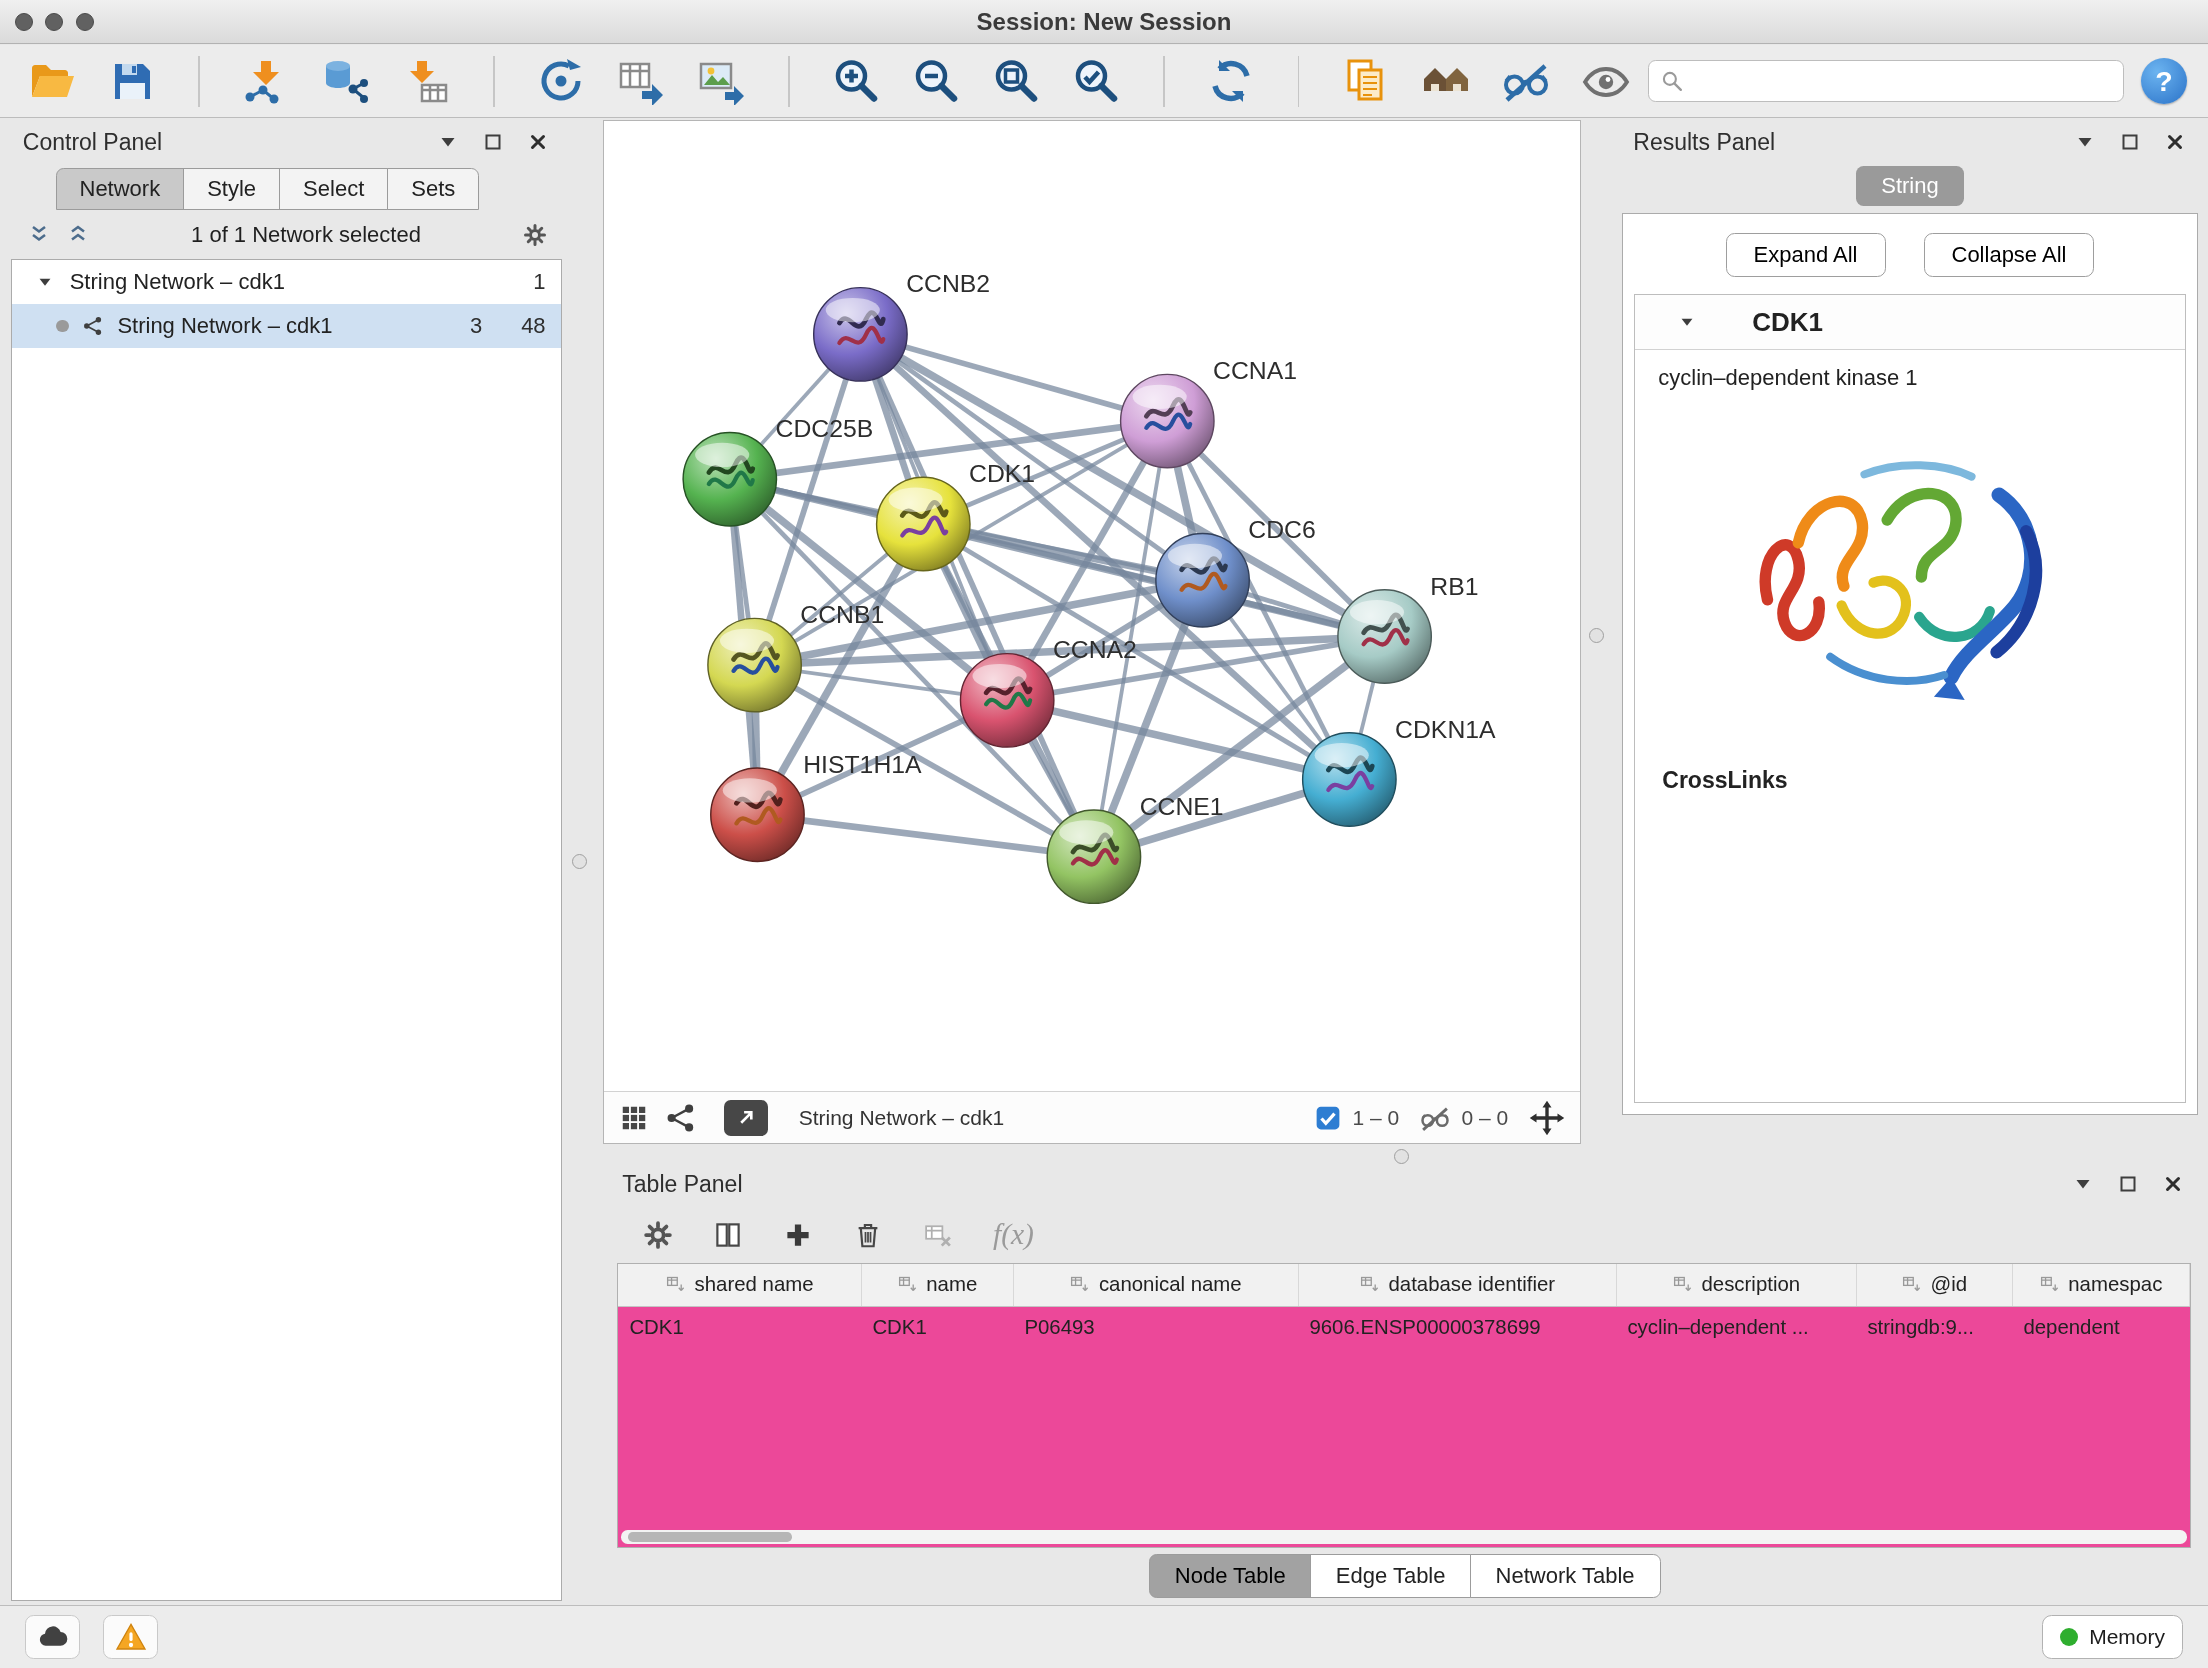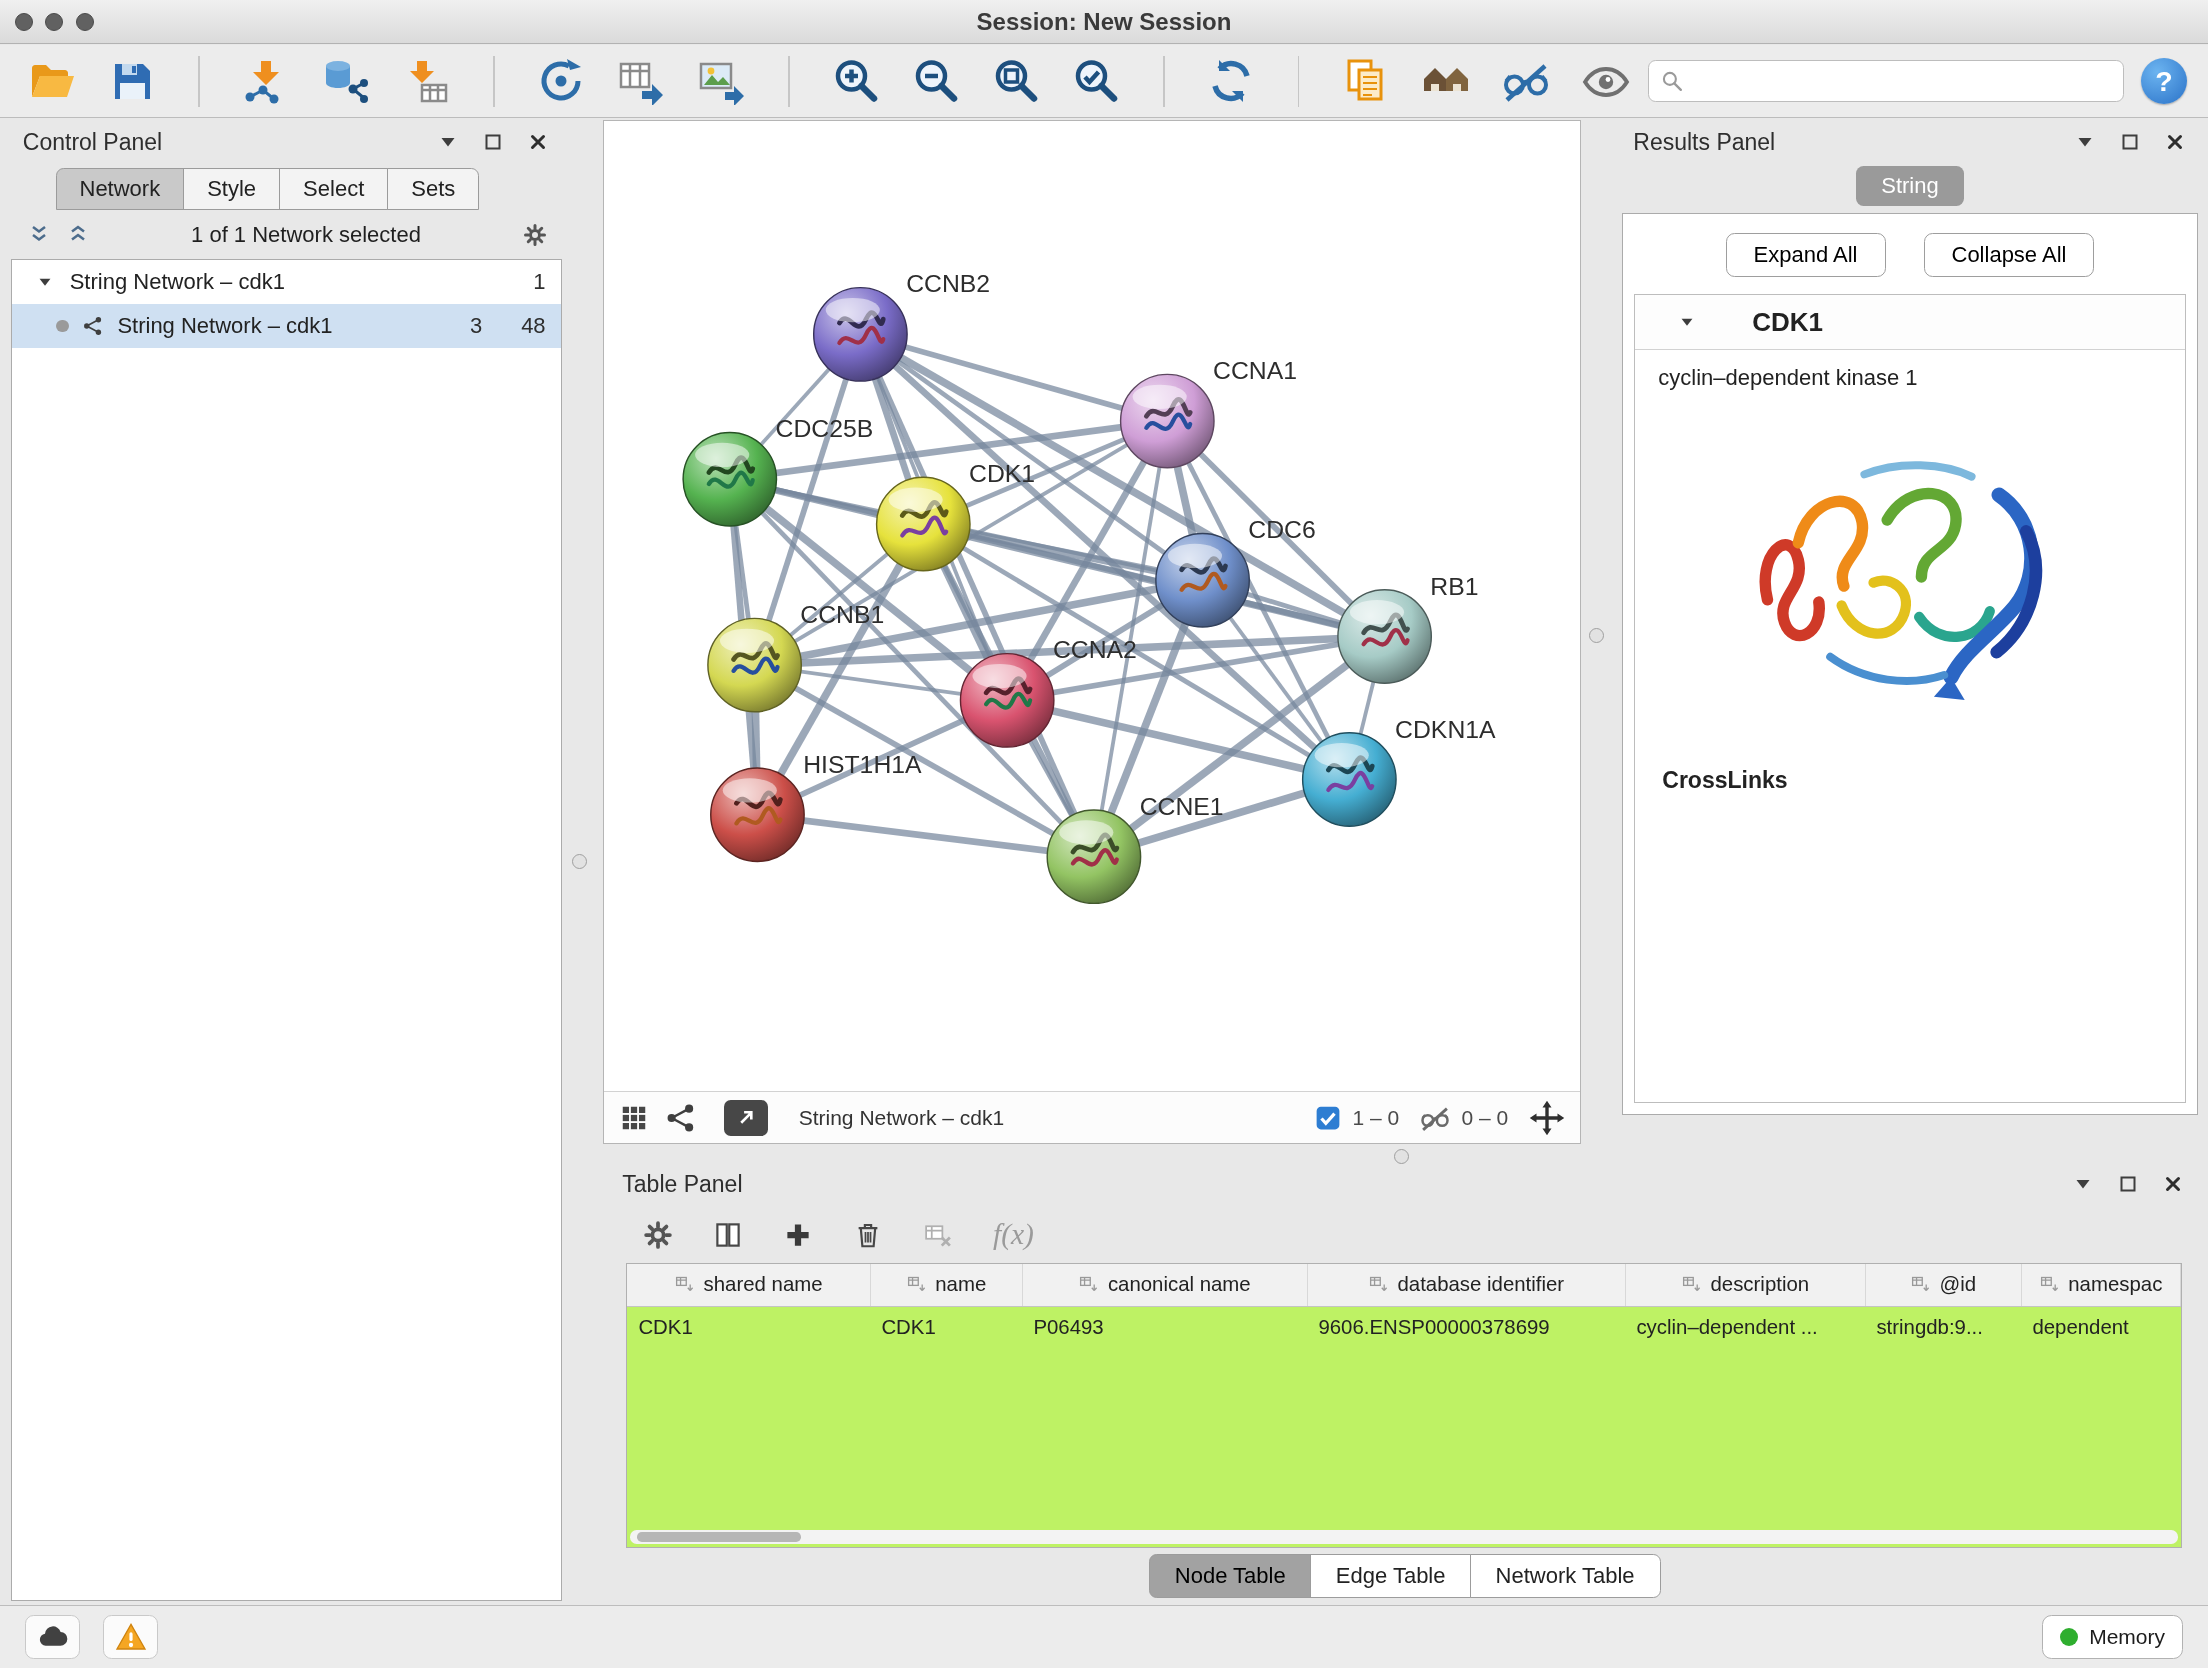--- a/index.html
+++ b/index.html
@@ -79,21 +79,21 @@
 .crosslinks-title{font-size:23px;font-weight:bold;padding:19px 0 9.5px 27px;}
 .xlink-row{display:flex;align-items:center;padding:5.7px 0 5.7px 44px;font-size:22px;}
 .xlink-label{width:188px;color:#1c1c1c;}
 .xlink-value{color:#2a52be;text-decoration:underline;}
 
 
 .table-panel{position:absolute;left:609px;top:1042px;right:9.5px;bottom:1.9px;display:flex;flex-direction:column;}
 .tp-toolbar{height:57px;display:flex;align-items:center;gap:40px;padding-left:34px;}
 .tp-ic{width:30px;height:30px;display:inline-block;}
 .fx-label{font-size:29.5px;color:#9a9a9a;font-style:italic;font-family:"Liberation Serif",serif;}
-.tp-tablebox{flex:1;background:#bef264;border:1.9px solid #b0b0b0;margin:0 17px;position:relative;overflow:hidden;}
+.tp-tablebox{flex:1;background:#ec4899;border:1.9px solid #b0b0b0;margin:0 8px;position:relative;overflow:hidden;}
 table{border-collapse:collapse;width:100%;table-layout:fixed;}
 th{background:#f1f1f1;border-right:1px solid #d8d8d8;border-bottom:1px solid #c4c4c4;height:42px;font-weight:normal;font-size:20.4px;color:#222;overflow:hidden;}
 .th-inner{display:flex;align-items:center;justify-content:center;gap:8.6px;white-space:nowrap;}
 .sort-ic{width:21px;height:21px;opacity:.85;display:inline-block;}
 td{height:42px;font-size:20.4px;padding-left:11.4px;white-space:nowrap;overflow:hidden;}
 .hscroll{position:absolute;left:2.9px;right:2.9px;bottom:2.9px;height:14.3px;background:#f3f3f3;border-radius:6.7px;}
 .hscroll .thumb{position:absolute;left:7.6px;top:1.9px;width:164px;height:10.5px;border-radius:4.8px;background:#b6b6b6;}
 .tp-tabs{height:55px;display:flex;align-items:center;justify-content:center;}
 .tp-tab{height:44px;display:flex;align-items:center;padding:0 25px;border:1.9px solid #9c9c9c;margin-right:-1.9px;background:#fff;font-size:22px;}
 .tp-tab.selected{background:#a2a2a2;color:#000000;}

